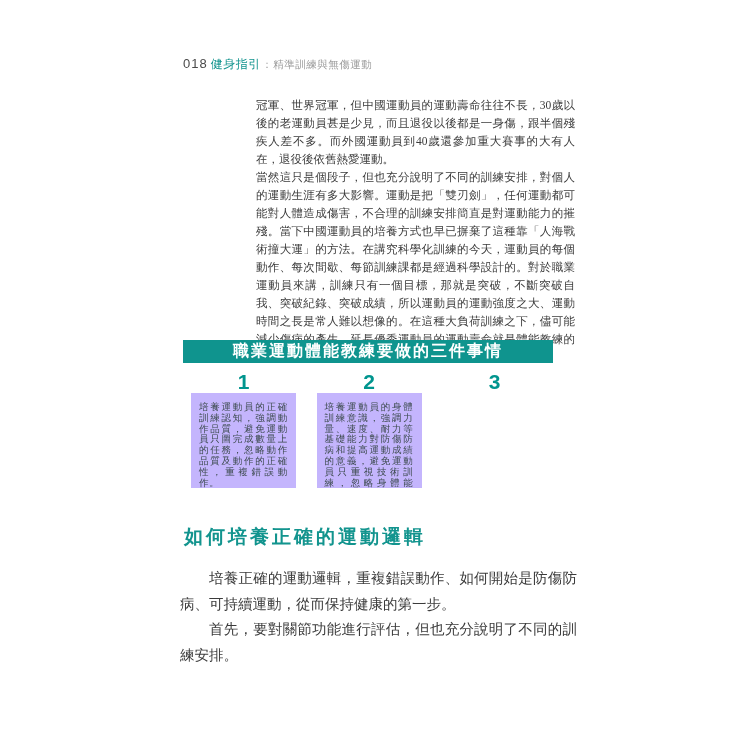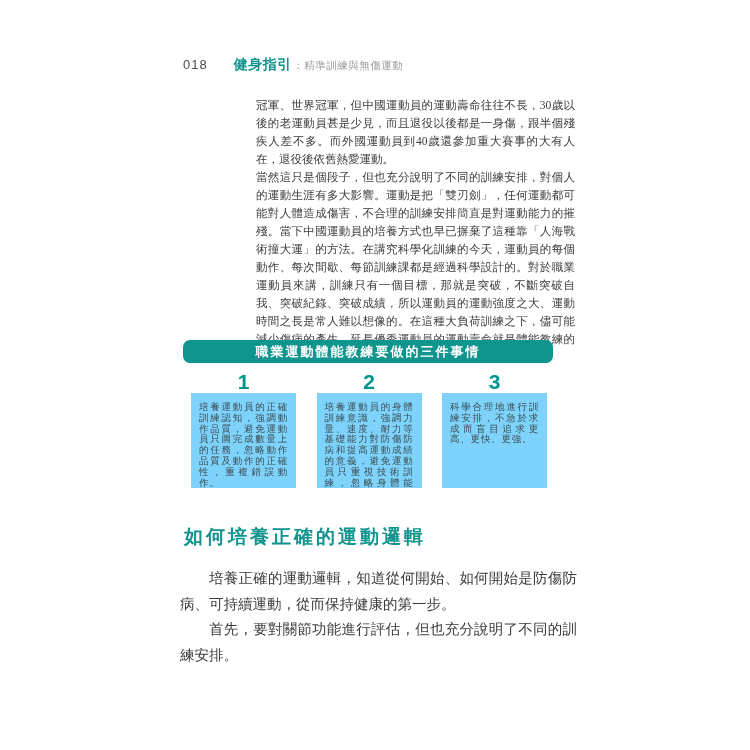--- a/index.html
+++ b/index.html
@@ -23,23 +23,23 @@
     align-items: baseline;
     font-family: "Liberation Sans", "DejaVu Sans", sans-serif;
     white-space: nowrap;
   }
   .page-num {
     font-size: 13px;
     letter-spacing: 1px;
     color: #4a4a4a;
   }
   .book-title {
-    margin-left: 26px;
-    font-size: 14px;
-    font-weight: bold;
+    margin-left: 3px;
+    font-size: 12px;
+    font-weight: normal;
     color: #12948e;
     letter-spacing: 0.5px;
   }
   .head-sep {
     font-size: 10.5px;
     color: #9a9a9a;
     margin: 0 1px;
   }
   .book-subtitle {
     font-size: 10.5px;
@@ -64,27 +64,26 @@
   
   .callout-banner {
     position: absolute;
     left: 183px;
     top: 340px;
     width: 370px;
     height: 23px;
     background: #0f948e;
     color: #ffffff;
     font-family: "Liberation Sans", "DejaVu Sans", sans-serif;
-    font-size: 13px;
+    font-size: 16px;
     font-weight: bold;
     letter-spacing: 2px;
     display: flex;
     align-items: center;
     justify-content: center;
-    border-radius: 7px;
   }
 
   
   .steps-row {
     position: absolute;
     left: 191px;
     top: 371px;
     width: 356px;
     display: flex;
     justify-content: space-between;
@@ -93,21 +92,21 @@
   .step-number {
     text-align: center;
     font-family: "Liberation Sans", "DejaVu Sans", sans-serif;
     font-size: 21px;
     font-weight: bold;
     color: #00958e;
     line-height: 1;
     margin-bottom: 1px;
   }
   .step-box {
-    background: #7dd3fc;
+    background: #c4b5fd;
     height: 95px;
     padding: 9px 8px;
     font-family: "Liberation Sans", "DejaVu Sans", sans-serif;
     font-size: 9.5px;
     line-height: 10.8px;
     letter-spacing: 0.8px;
     text-align: justify;
     text-justify: inter-ideograph;
     color: #3c4a4e;
     overflow: hidden;
@@ -165,24 +164,23 @@
     <div class="step">
       <div class="step-number">1</div>
       <div class="step-box">培養運動員的正確訓練認知，強調動作品質，避免運動員只圖完成數量上的任務，忽略動作品質及動作的正確性，重複錯誤動作。</div>
     </div>
     <div class="step">
       <div class="step-number">2</div>
       <div class="step-box">培養運動員的身體訓練意識，強調力量、速度、耐力等基礎能力對防傷防病和提高運動成績的意義，避免運動員只重視技術訓練，忽略身體能力。</div>
     </div>
     <div class="step">
       <div class="step-number">3</div>
-      <div class="step-box">科學合理地進行訓練安排，不急於求成而盲目追求更高、更快、更強。</div>
     </div>
   </div>
 
   <div class="section-heading">如何培養正確的運動邏輯</div>
 
   <div class="section-body">
-    <p>培養正確的運動邏輯，知道從何開始、如何開始是防傷防病、可持續運動，從而保持健康的第一步。</p>
+    <p>培養正確的運動邏輯，重複錯誤動作、如何開始是防傷防病、可持續運動，從而保持健康的第一步。</p>
     <p>首先，要對關節功能進行評估，但也充分說明了不同的訓練安排。</p>
   </div>
 
 </div>
 
 </body></html>

